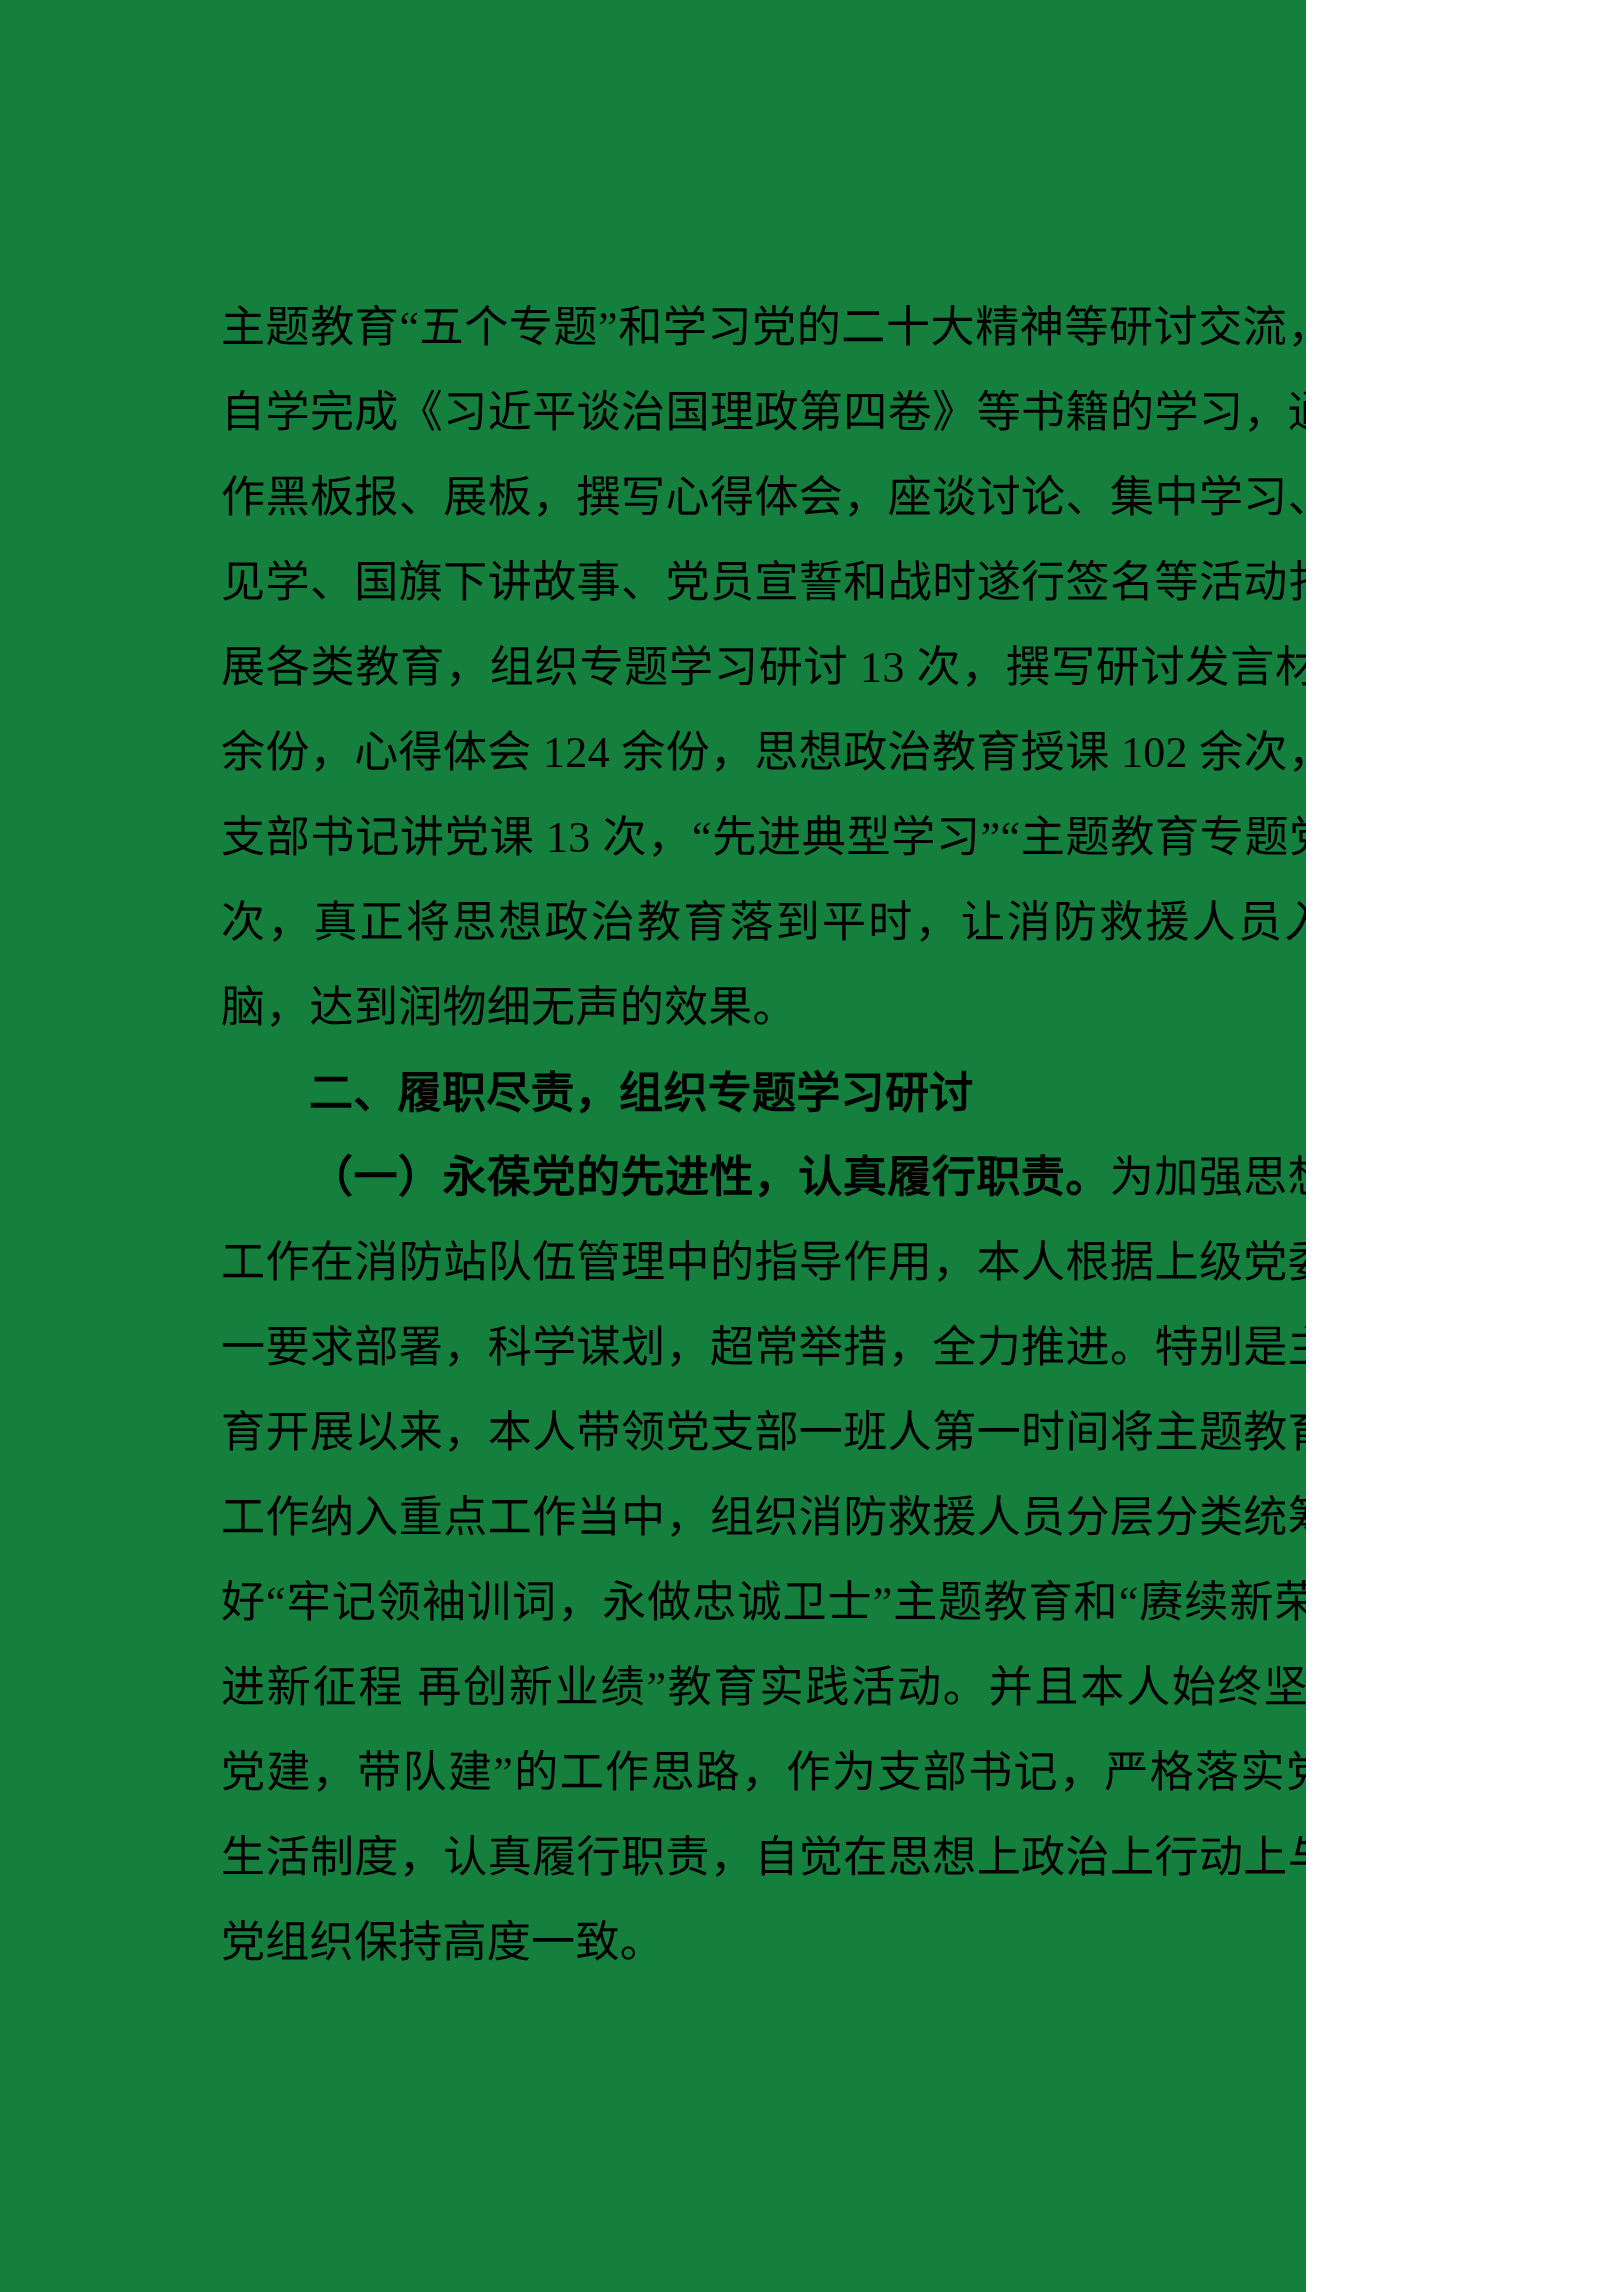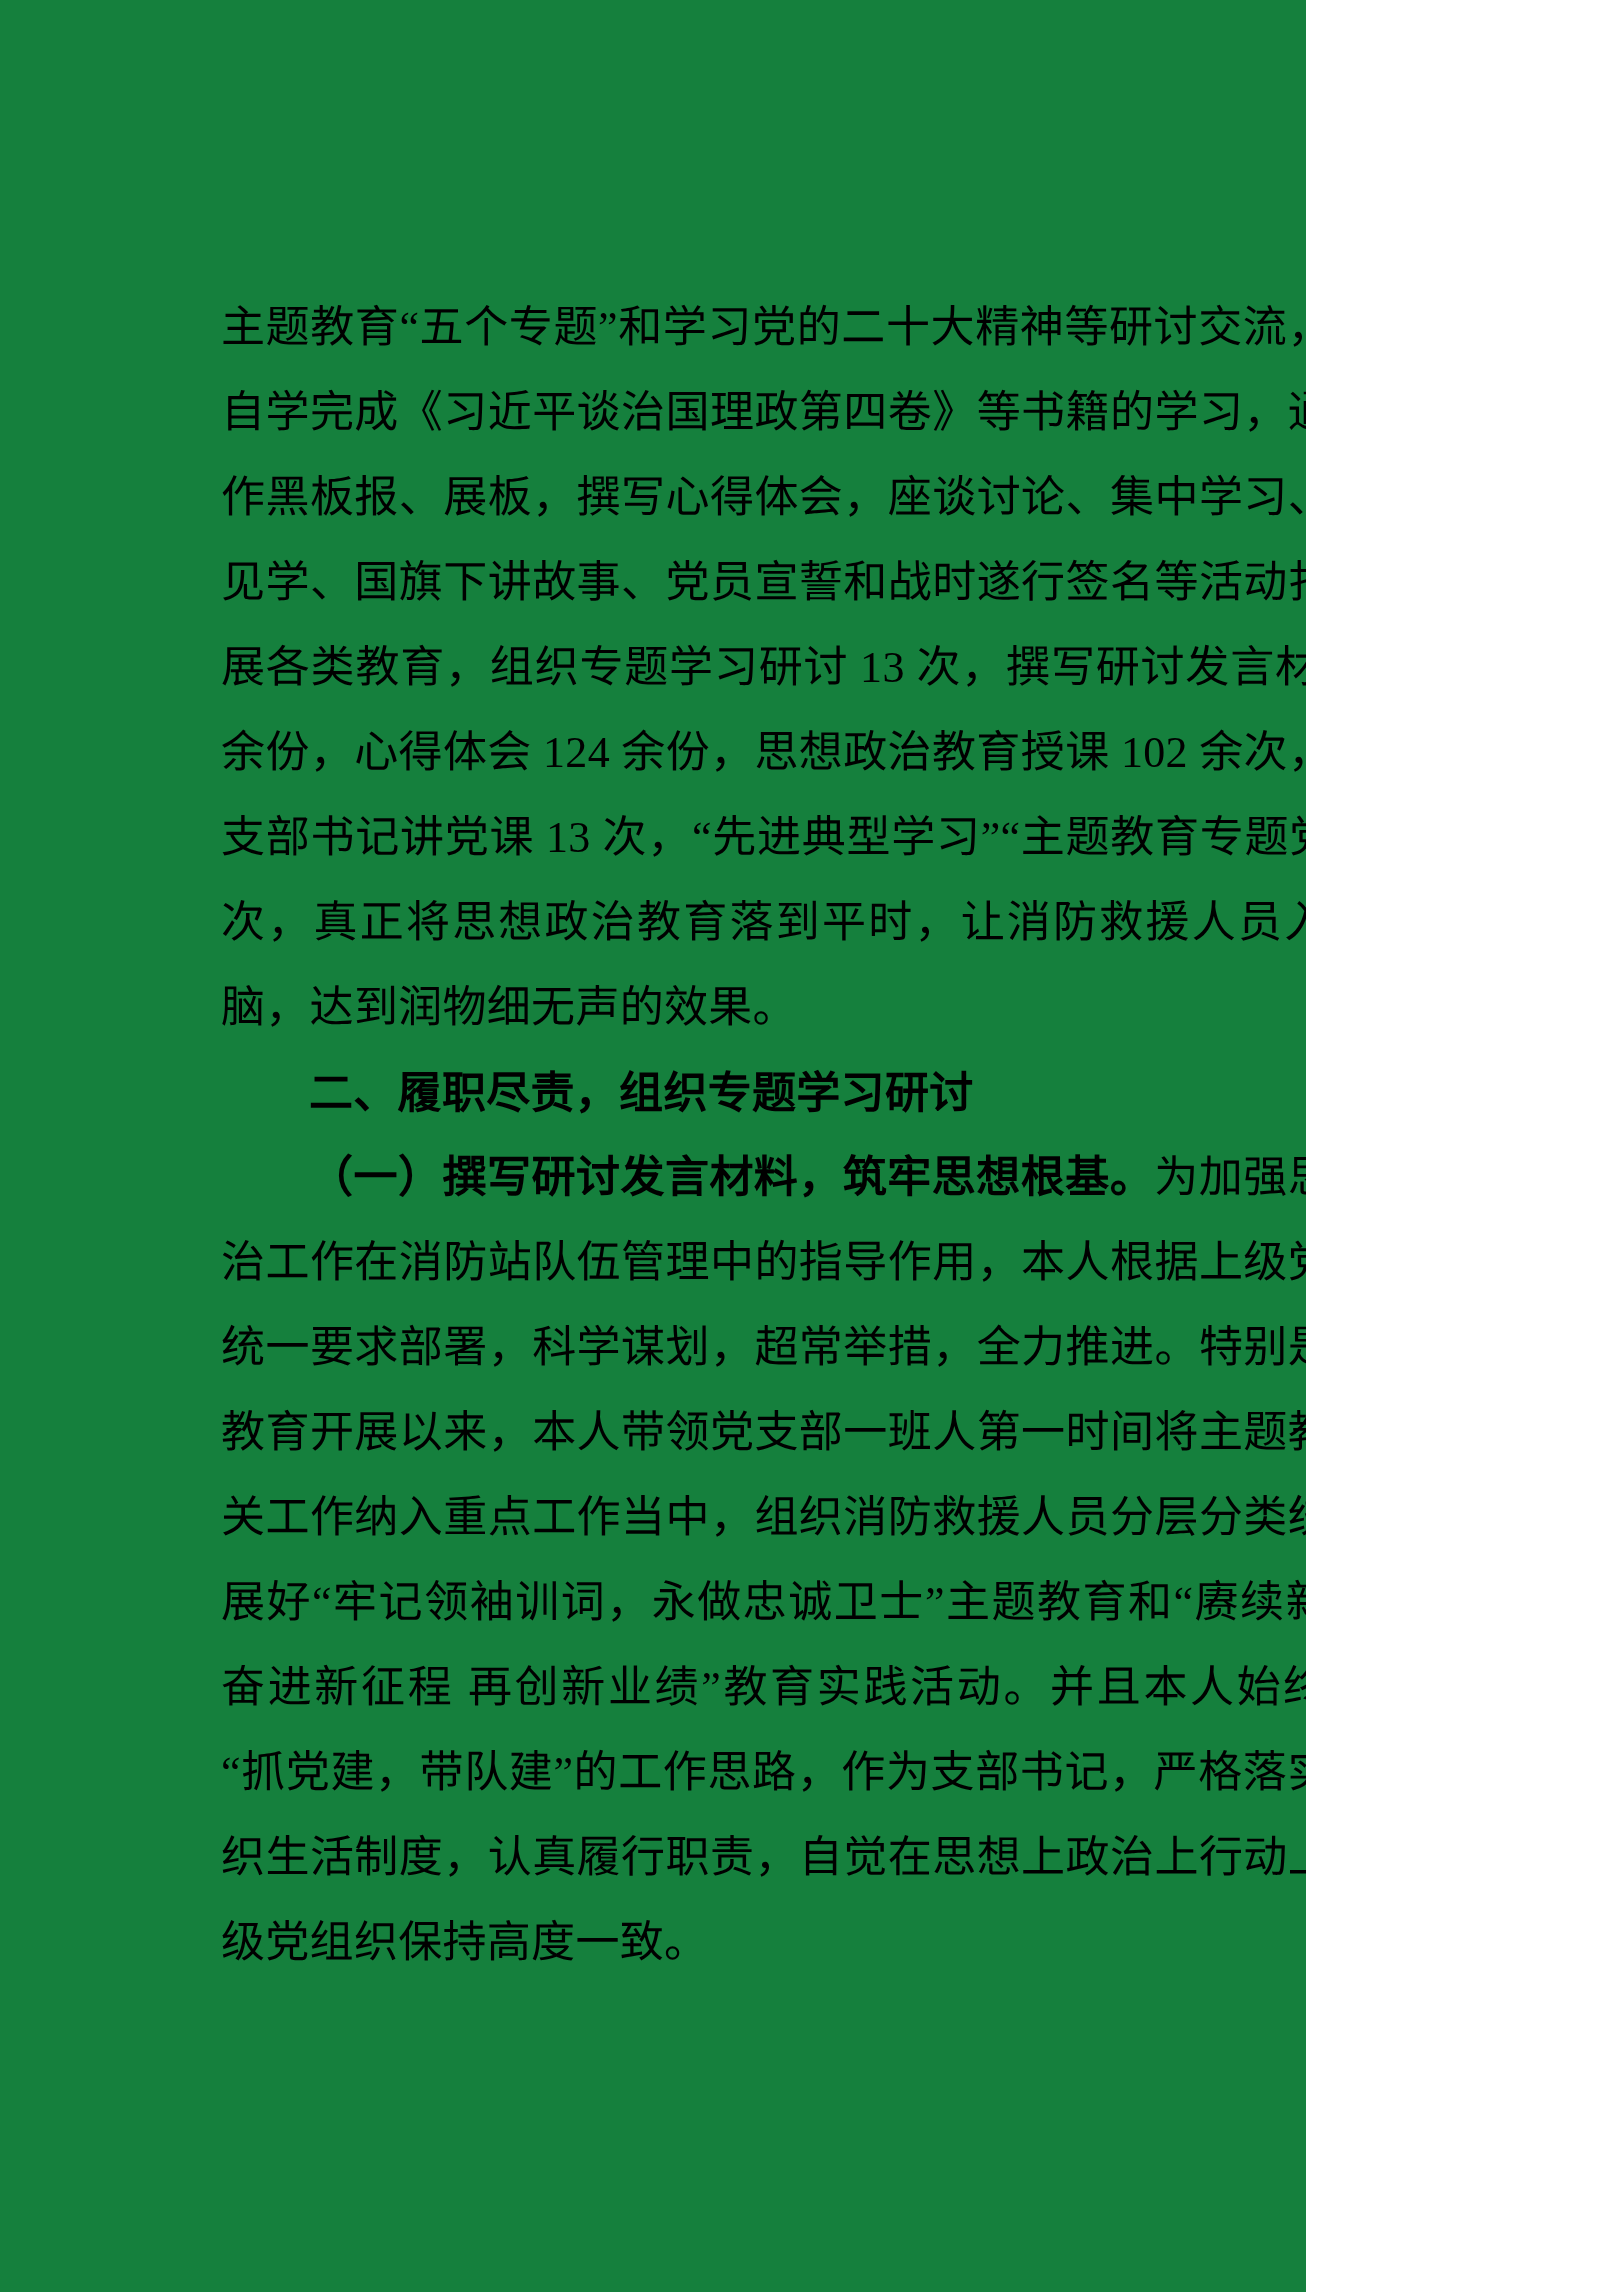--- a/index.html
+++ b/index.html
@@ -50,17 +50,17 @@
 </head>
 <body>
 
 <div class="page">
   <div class="content">
 
     <p class="body-para"><span>主题教育“五个专题”和学习党的二十大精神等研讨交流，个人自学完成《习近平谈治国理政第四卷》等书籍的学习，通过制作黑板报、展板，撰写心得体会，座谈讨论、集中学习、参观见学、国旗下讲故事、党员宣誓和战时遂行签名等活动扎实开展各类教育，组织专题学习研讨 13 次，撰写研讨发言材料 15 余份，心得体会 124 余份，思想政治教育授课 102 余次，开展支部书记讲党课 13 次，“先进典型学习”“主题教育专题党课”5 次，真正将思想政治教育落到平时，让消防救援人员入心入脑，达到润物细无声的效果。</span></p>
 
     <div class="section-heading"><span>二、履职尽责，组织专题学习研讨</span></div>
 
-    <p class="body-para indent-2em"><span class="lead-bold">（一）撰写研讨发言材料，筑牢思想根基。</span><span>为加强思想政治工作在消防站队伍管理中的指导作用，本人根据上级党委的统一要求部署，科学谋划，超常举措，全力推进。特别是主题教育开展以来，本人带领党支部一班人第一时间将主题教育相关工作纳入重点工作当中，组织消防救援人员分层分类统筹开展好“牢记领袖训词，永做忠诚卫士”主题教育和“赓续新荣光 奋进新征程 再创新业绩”教育实践活动。并且本人始终坚持“抓党建，带队建”的工作思路，作为支部书记，严格落实党组织生活制度，认真履行职责，自觉在思想上政治上行动上与上级党组织保持高度一致。</span></p>
+    <p class="body-para indent-2em"><span class="lead-bold">（一）永葆党的先进性，认真履行职责。</span><span>为加强思想政治工作在消防站队伍管理中的指导作用，本人根据上级党委的统一要求部署，科学谋划，超常举措，全力推进。特别是主题教育开展以来，本人带领党支部一班人第一时间将主题教育相关工作纳入重点工作当中，组织消防救援人员分层分类统筹开展好“牢记领袖训词，永做忠诚卫士”主题教育和“赓续新荣光 奋进新征程 再创新业绩”教育实践活动。并且本人始终坚持“抓党建，带队建”的工作思路，作为支部书记，严格落实党组织生活制度，认真履行职责，自觉在思想上政治上行动上与上级党组织保持高度一致。</span></p>
 
   </div>
 </div>
 
 
 </body></html>

